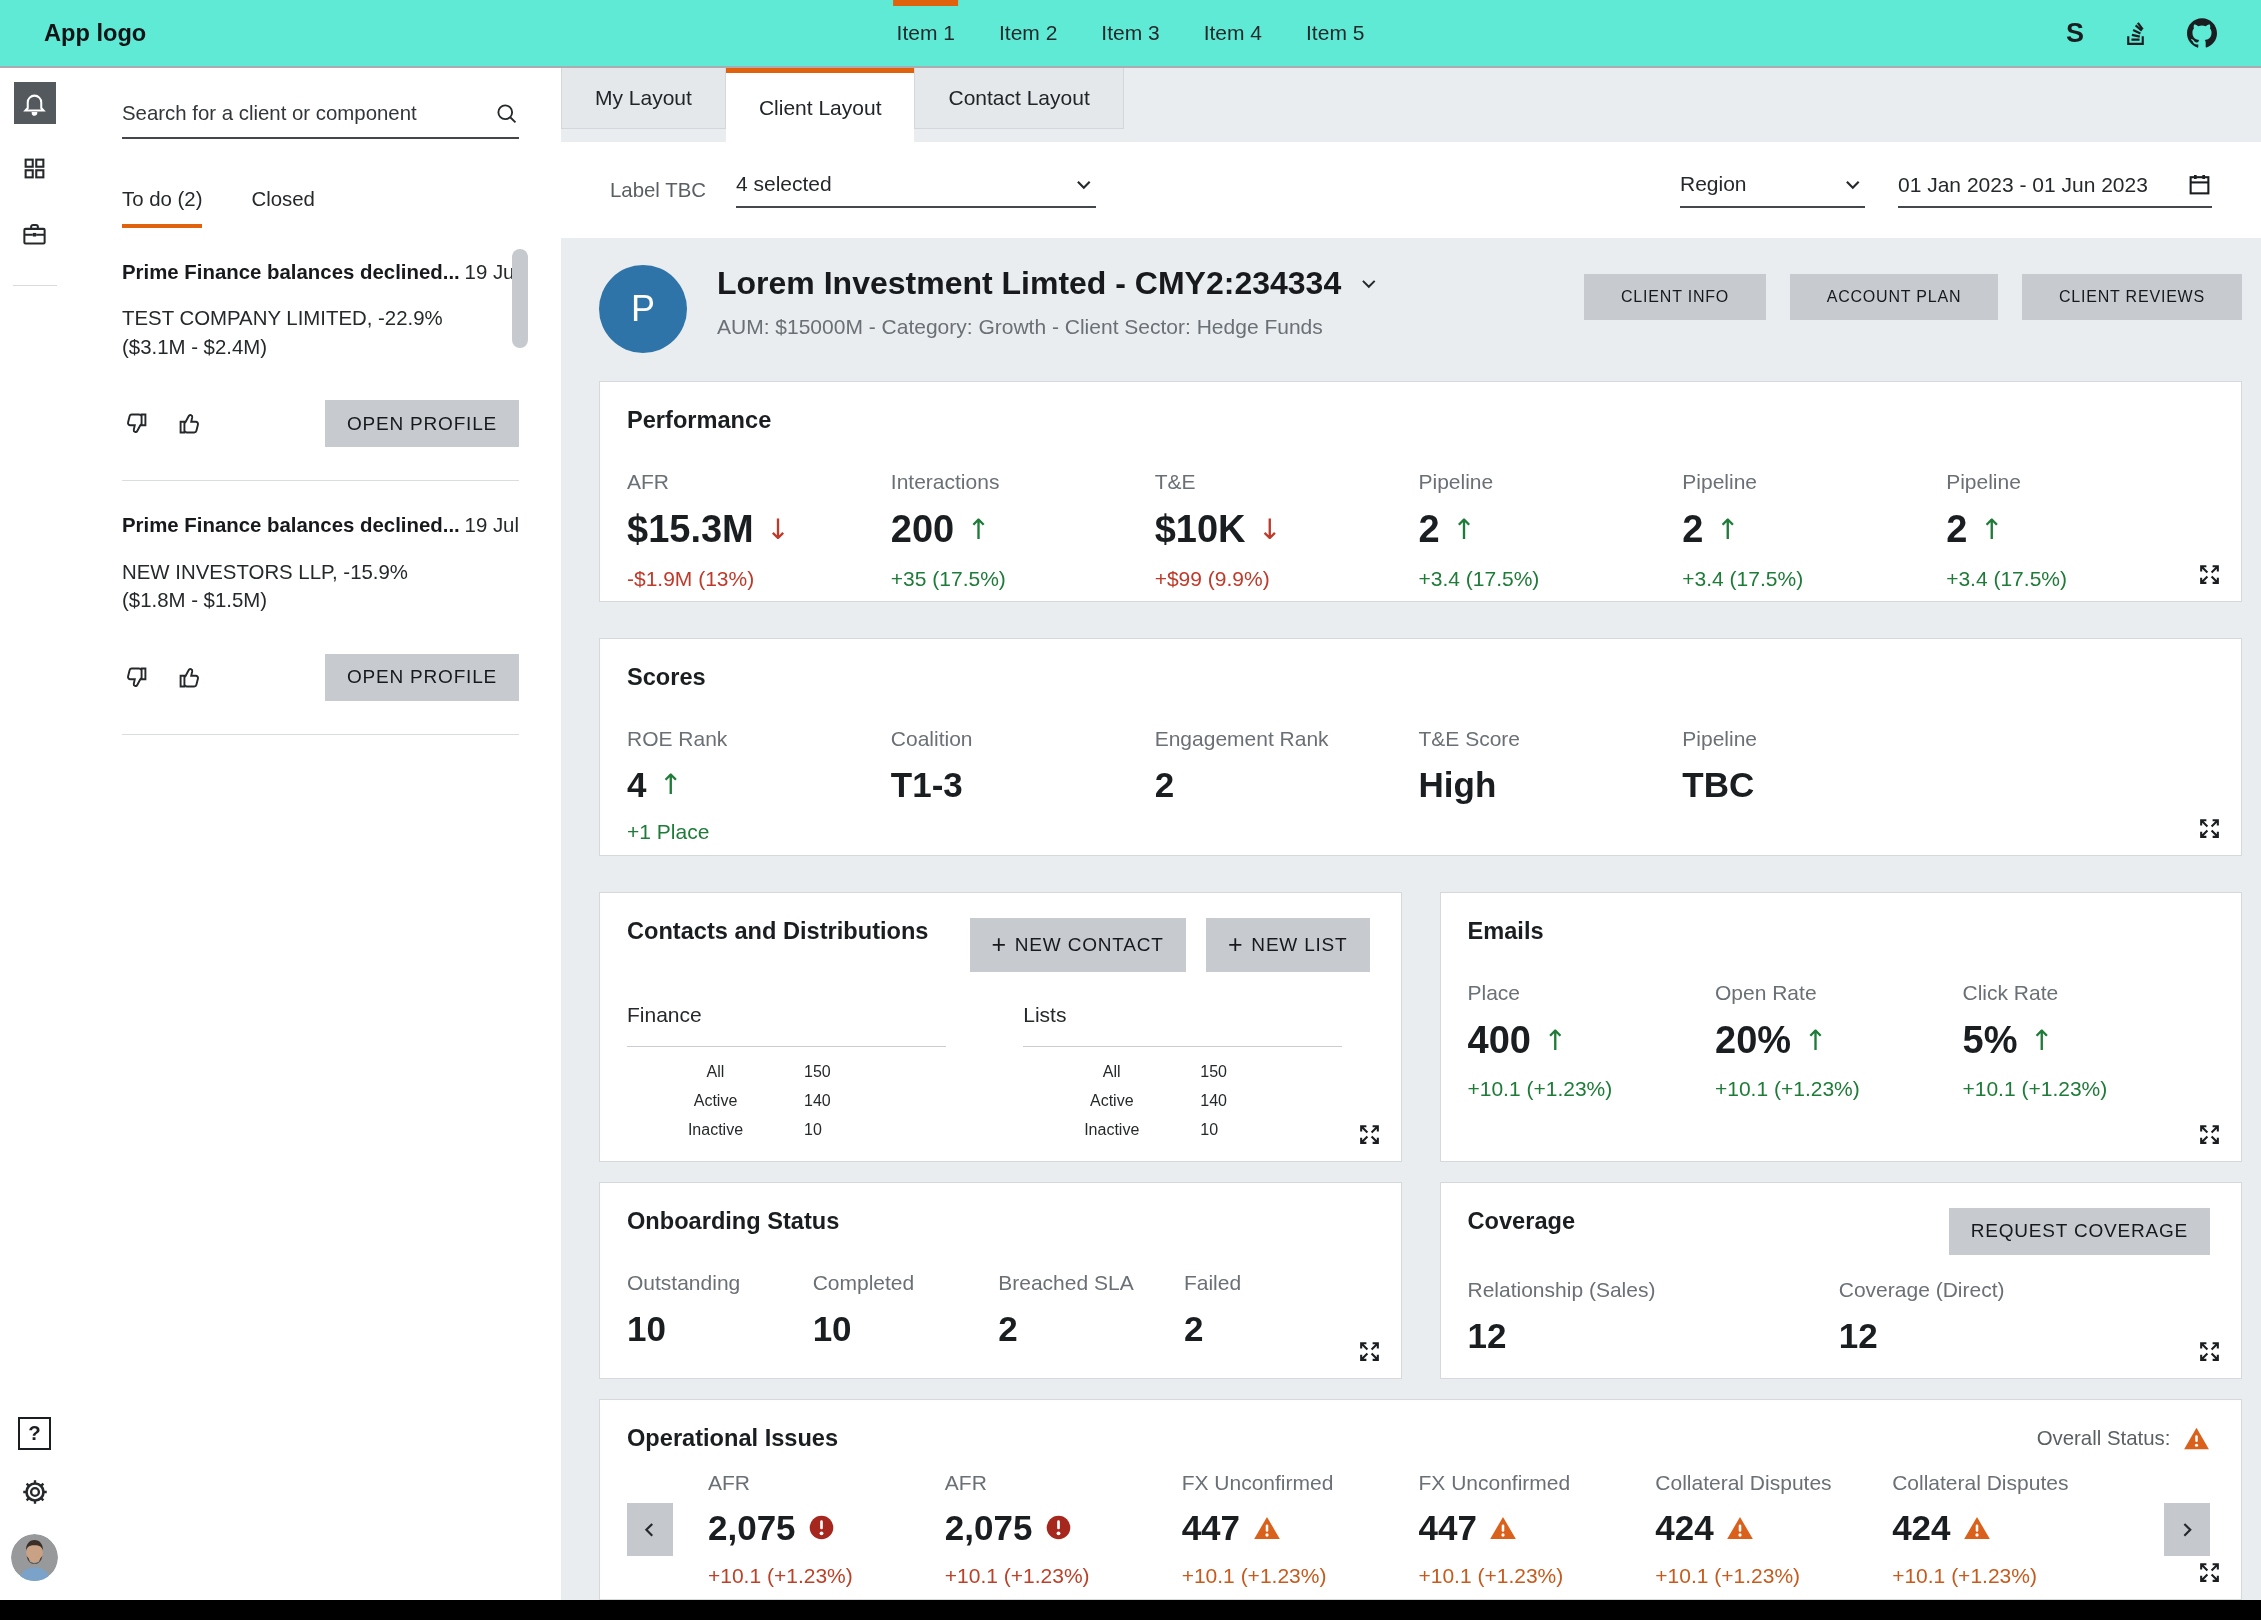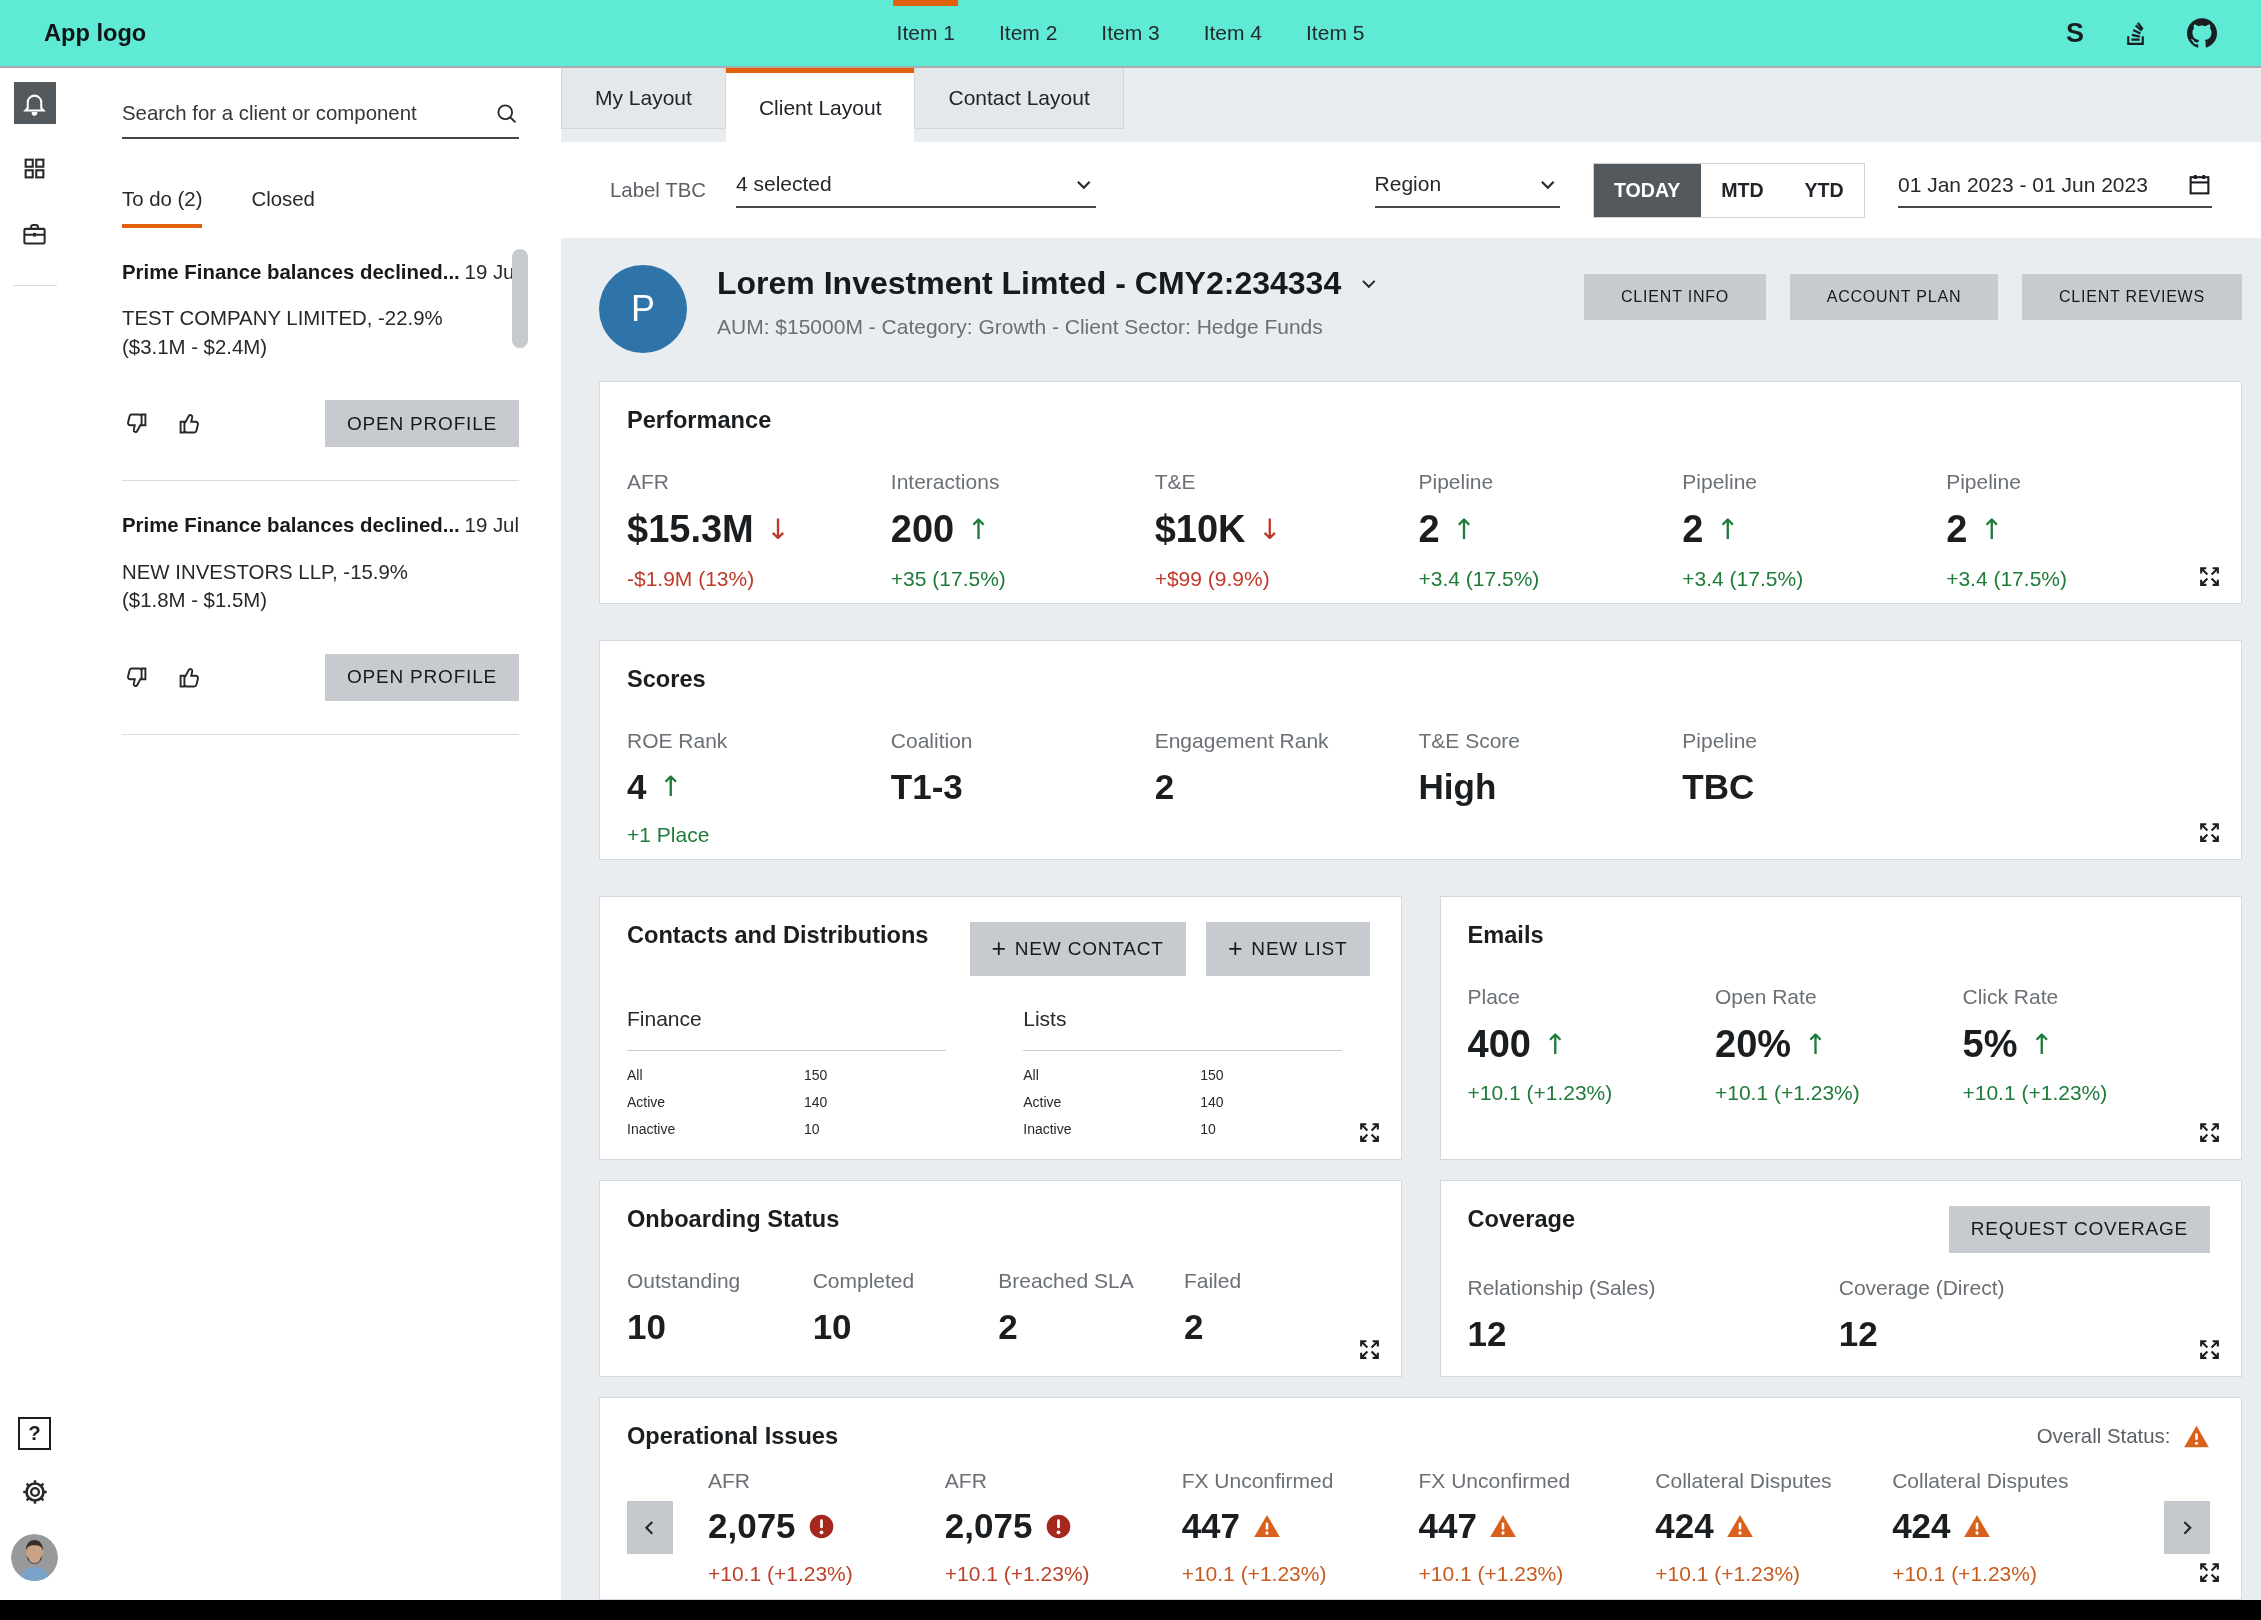--- a/index.html
+++ b/index.html
@@ -102,21 +102,21 @@
   .min-h-232 { min-height:182px; } .min-h-255 { min-height:200px; } .min-h-300 { min-height:236px; } .min-h-245 { min-height:192px; }
 
   .card-head { display:flex; justify-content:space-between; align-items:flex-start; }
   .head-buttons { display:flex; gap:20.4px; }
   .btn-gray .plus { font-size:25px; font-weight:400; margin-right:7.9px; vertical-align:-2.4px; }
 
   .groups { display:flex; gap:50px; margin-top:31px; }
   .group { flex:1; }
   .group-name { font-size:21px; color:#26292c; }
   .group-rule { border-bottom:1.6px solid #c9cdd1; margin:19px 0 15.7px; width:92%; }
-  .grow { display:flex; font-size:14px; color:#26292c; margin-top:11px; }
+  .grow { display:flex; font-size:16px; color:#26292c; margin-top:11px;text-align:center; }
   .grow .g-label { width:177px; }
 
   
   .op-head { display:flex; justify-content:space-between; align-items:center; }
   .overall { display:flex; align-items:center; gap:12.6px; font-size:20.4px; color:#5a5f64; }
   .op-row { display:flex; align-items:center; margin-top:19px; }
   .car-btn { width:46px; height:53px; background:#C5C9CE; border:none; display:flex; align-items:center; justify-content:center; cursor:pointer; flex:0 0 auto; }
   .op-grid { flex:1; display:grid; grid-template-columns:repeat(6,1fr); padding:0 35px; }
   .op-value { margin-top:12.6px; font-size:35px; font-weight:700; color:#1b1e21; display:flex; align-items:center; gap:12.6px; }
 
@@ -304,25 +304,20 @@
         </div>
         <div class="filter-spacer"></div>
         <div class="dd dd-region">
           <span>Region</span>
           <span>
               <svg width="23.6" height="23.6" viewBox="0 0 24 24" fill="none" stroke="#26292c" stroke-width="2.2">
                 <path d="m6 9 6 6 6-6"></path>
               </svg>
             </span>
         </div>
-        <div class="segmented">
-          <div class="seg active">TODAY</div>
-          <div class="seg">MTD</div>
-          <div class="seg">YTD</div>
-        </div>
         <div class="dd dd-date">
           <span>01 Jan 2023 - 01 Jun 2023</span>
           <span>
               <svg width="25" height="25" viewBox="0 0 24 24" fill="none" stroke="#1b1e21" stroke-width="2">
                 <rect x="3.5" y="5" width="17" height="15.5"></rect>
                 <path d="M3.5 10h17"></path>
                 <path d="M8 2.8v4M16 2.8v4" stroke-width="2.5"></path>
               </svg>
             </span>
         </div>

